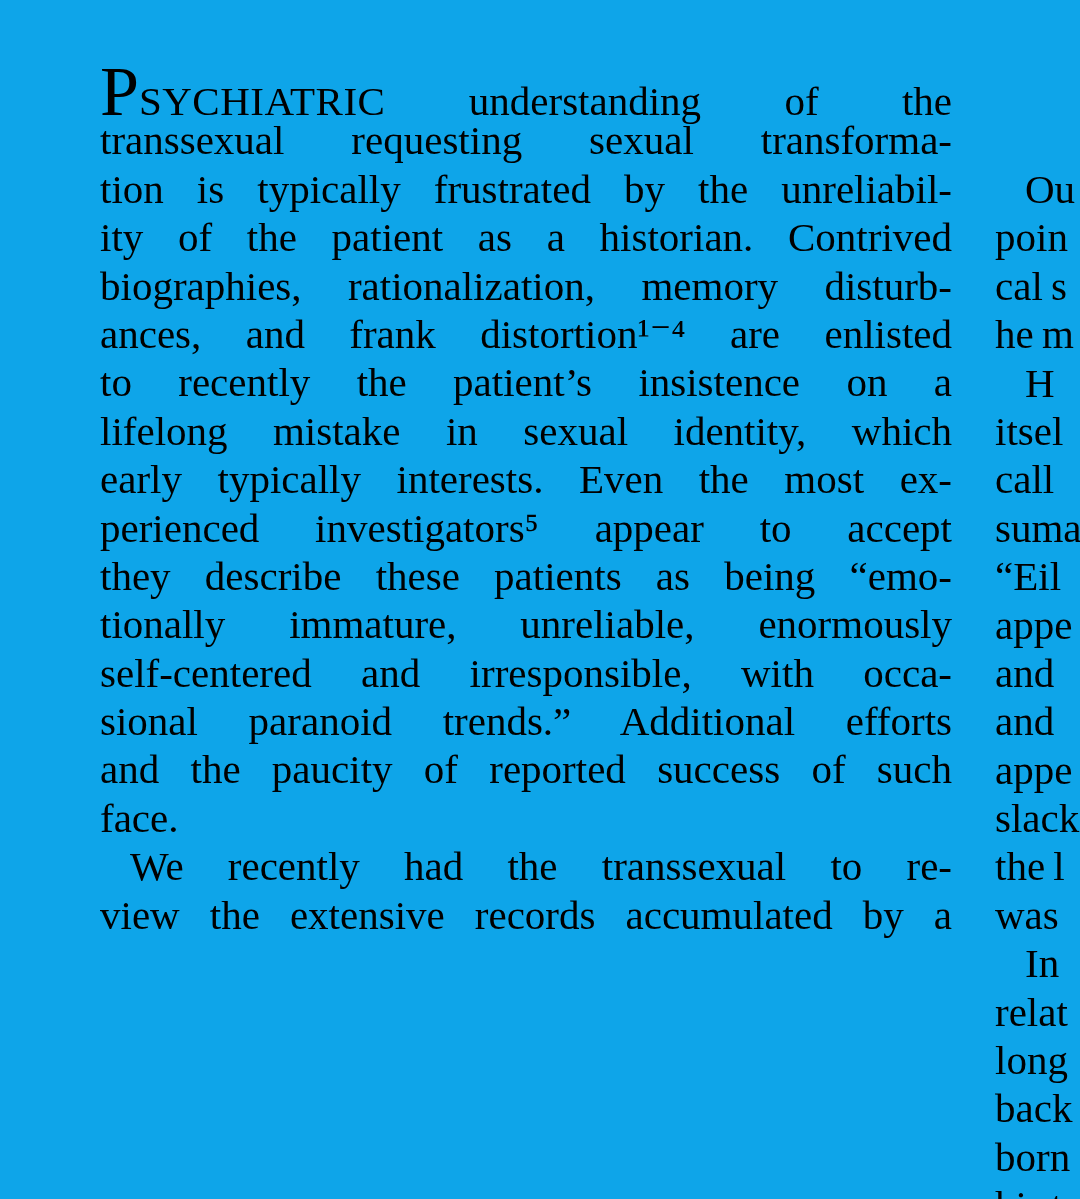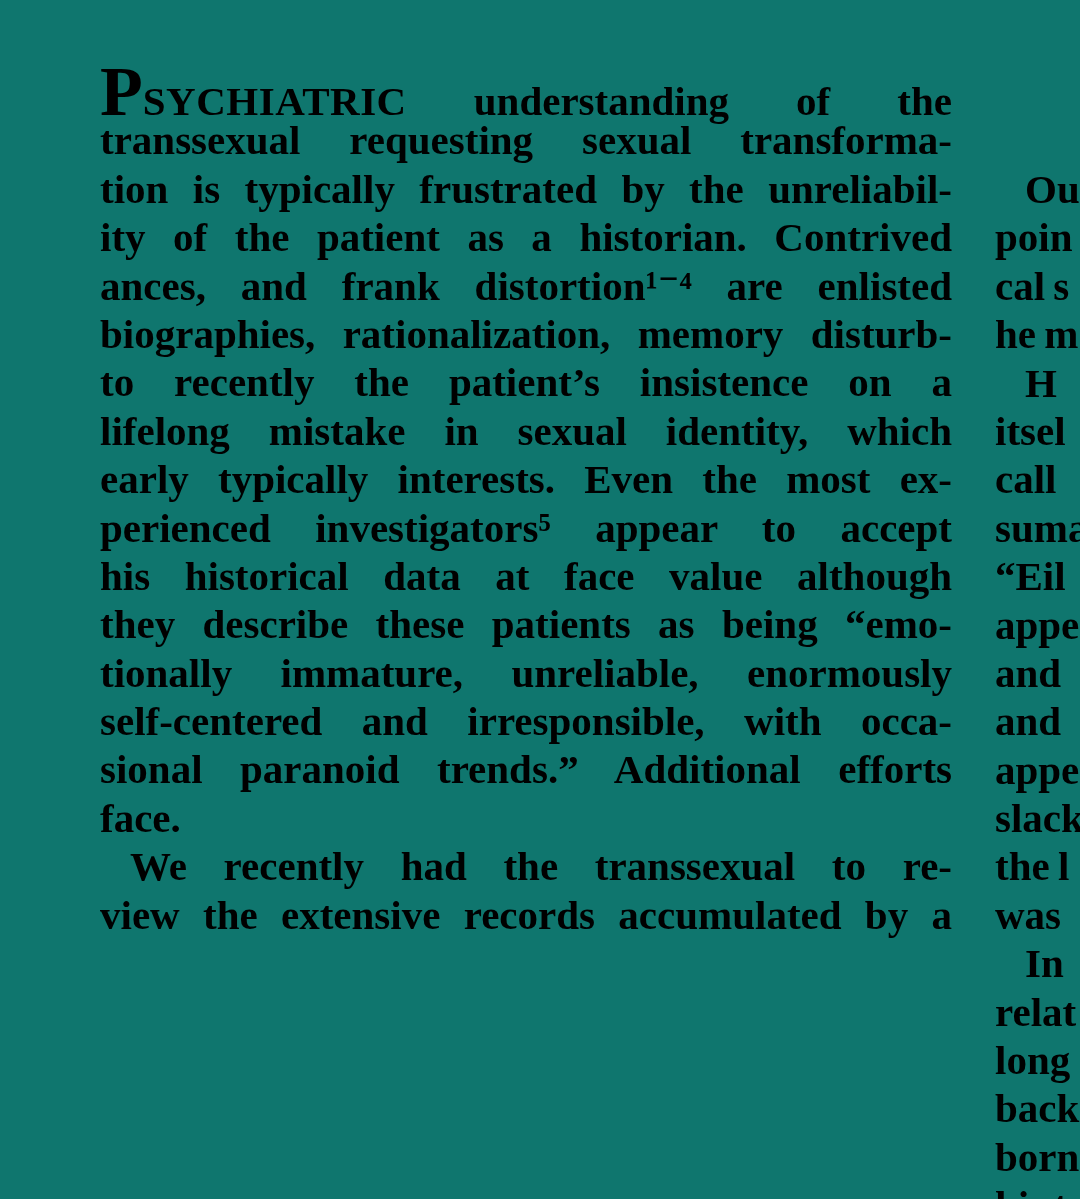--- a/index.html
+++ b/index.html
@@ -3,24 +3,24 @@
 <meta charset="utf-8">
 <style>
   html, body {
     margin: 0;
     padding: 0;
   }
   .page {
     position: relative;
     width: 1080px;
     height: 1199px;
-    background: #0f766e;
+    background: #0ea5e9;
     overflow: hidden;
     font-family: "Liberation Serif", "DejaVu Serif", serif;
-    font-weight: 700;
+    font-weight: 400;
     color: #000000;
   }
   .column {
     position: absolute;
   }
   .col-left {
     left: 100px;
     top: 68px;
     width: 852px;
   }
@@ -58,31 +58,31 @@
 <body>
 
 <div class="page">
 
   <div class="column col-left">
     <div class="line just first-line"><span class="drop-initial">P</span><span class="caps">SYCHIATRIC</span> <span>understanding of the</span></div>
     <div>
         <div class="line just">transsexual requesting sexual transforma-</div>
         <div class="line just">tion is typically frustrated by the unreliabil-</div>
         <div class="line just">ity of the patient as a historian. Contrived</div>
+        <div class="line just">biographies, rationalization, memory disturb-</div>
         <div class="line just">ances, and frank distortion¹⁻⁴ are enlisted</div>
-        <div class="line just">biographies, rationalization, memory disturb-</div>
         <div class="line just">to recently the patient’s insistence on a</div>
         <div class="line just">lifelong mistake in sexual identity, which</div>
         <div class="line just">early typically interests. Even the most ex-</div>
         <div class="line just">perienced investigators⁵ appear to accept</div>
-        <div class="line just">his historical data at face value although</div>
         <div class="line just">they describe these patients as being “emo-</div>
         <div class="line just">tionally immature, unreliable, enormously</div>
         <div class="line just">self-centered and irresponsible, with occa-</div>
         <div class="line just">sional paranoid trends.” Additional efforts</div>
+        <div class="line just">and the paucity of reported success of such</div>
         <div class="line">face.</div>
         <div class="line just indent">We recently had the transsexual to re-</div>
         <div class="line just">view the extensive records accumulated by a</div>
       </div>
   </div>
 
   <div class="column col-right">
     <div>
         <div class="line indent">Ou</div>
         <div class="line">poin</div>

